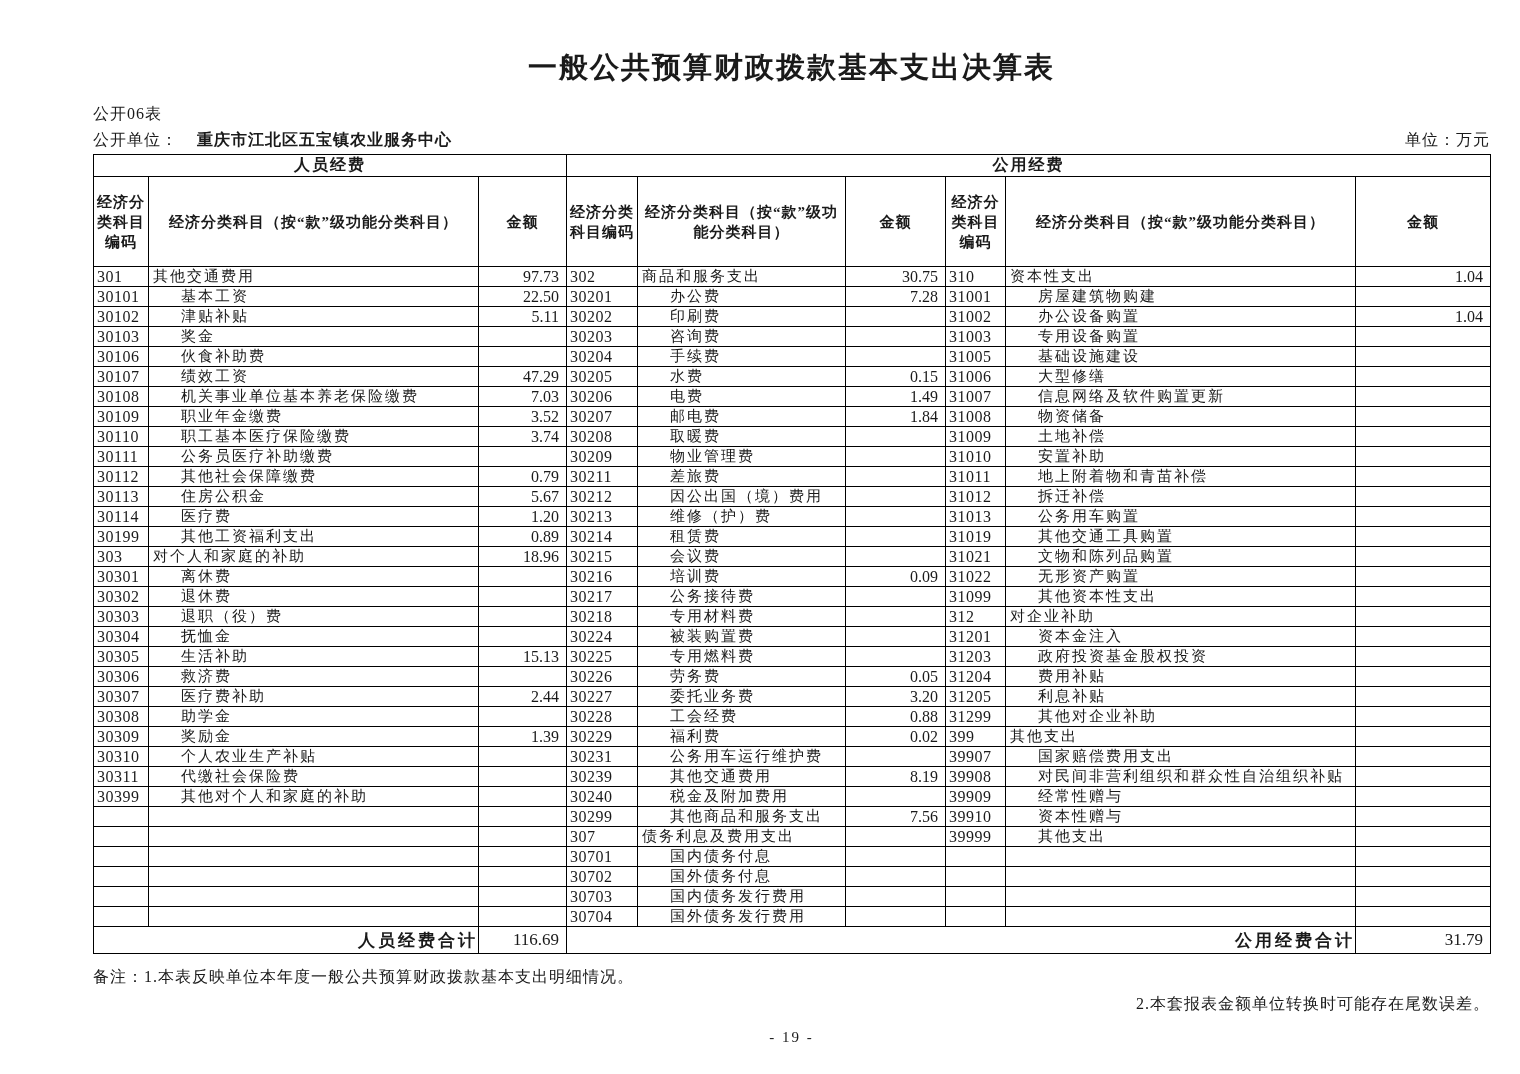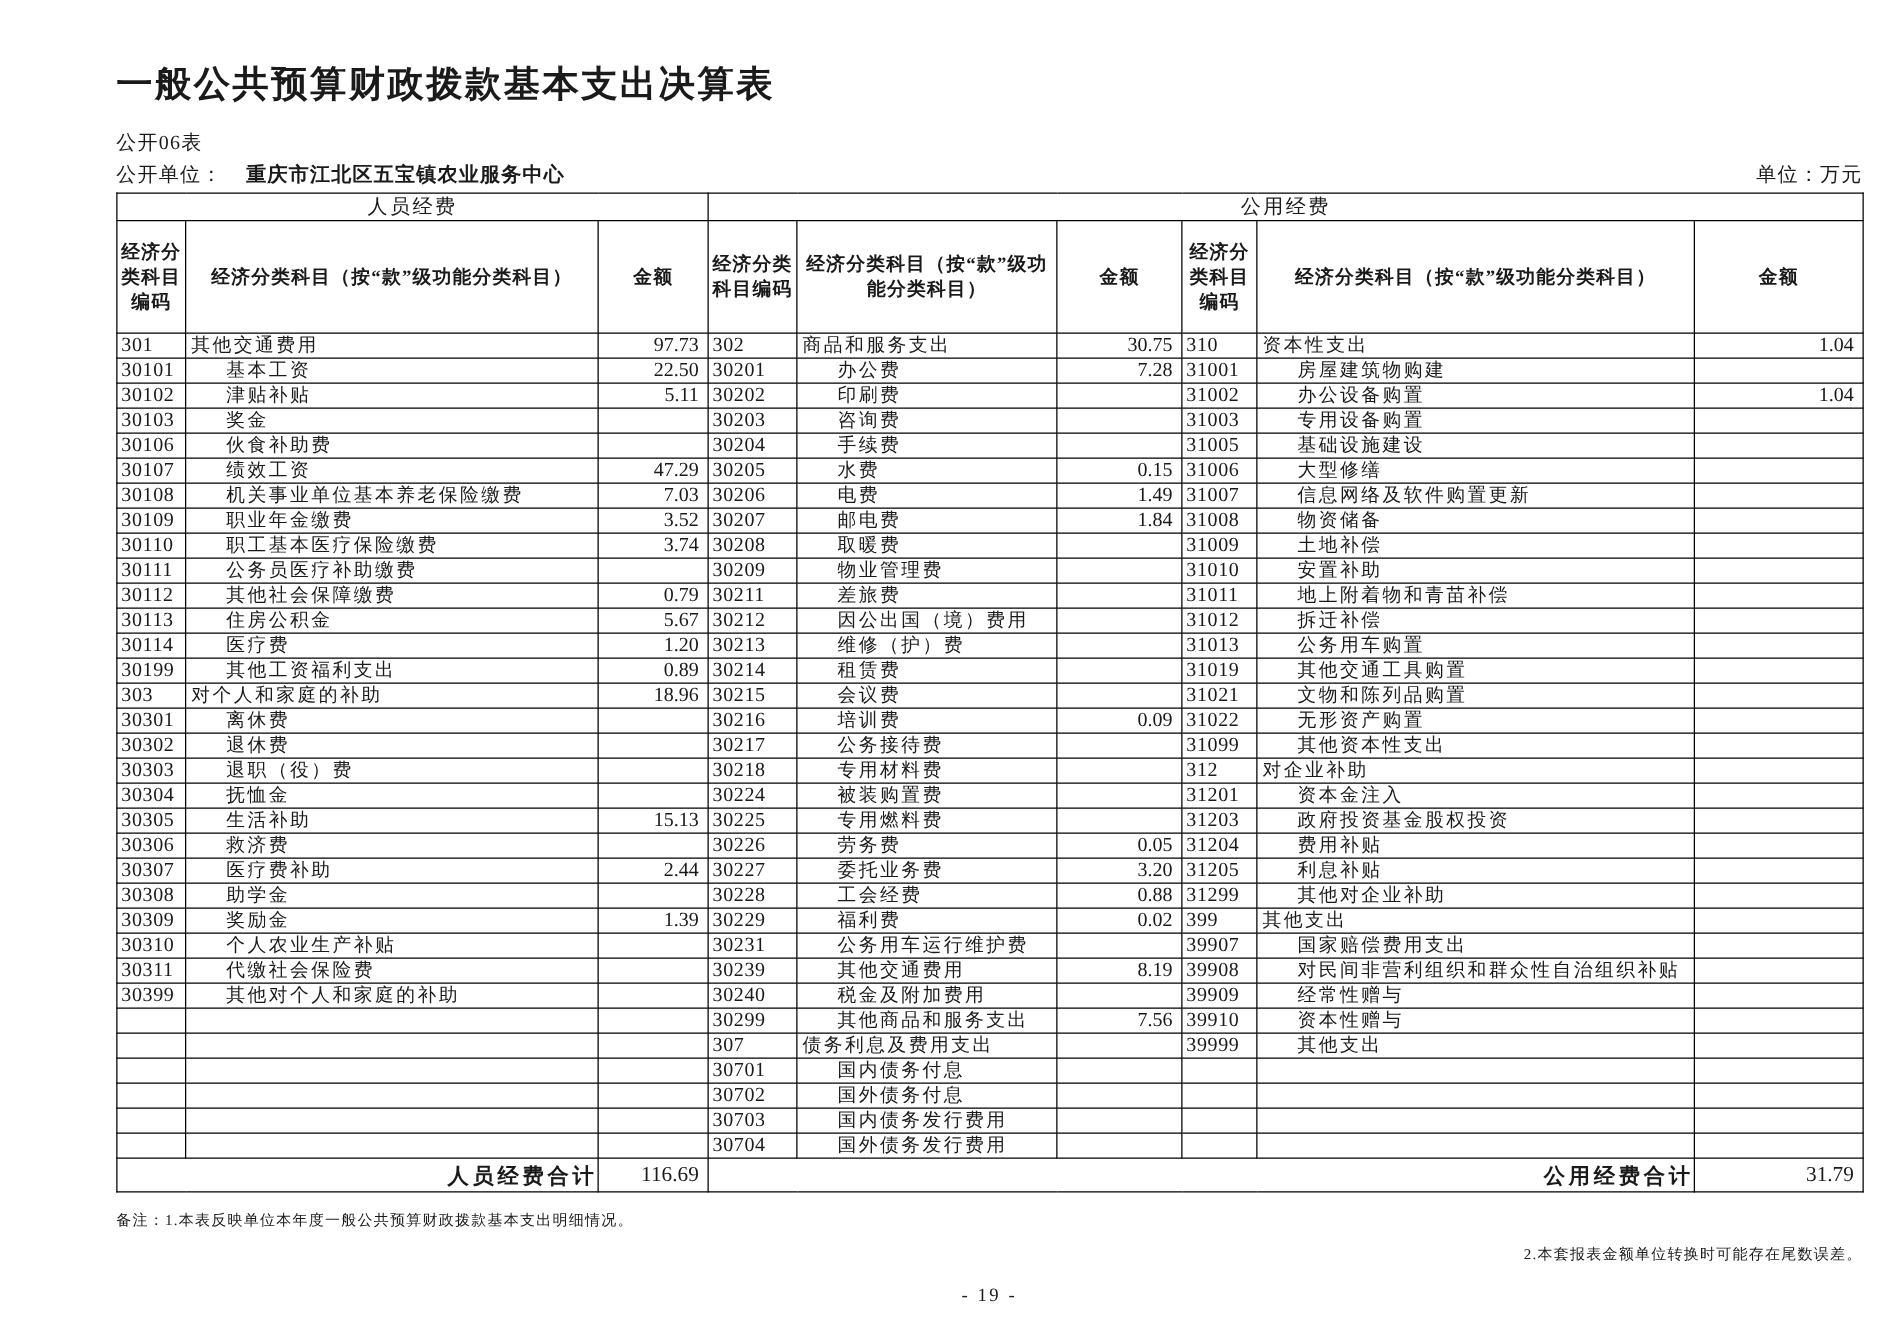--- a/index.html
+++ b/index.html
@@ -7,20 +7,21 @@
   body {
     width: 1520px; height: 1074px;
     font-family: "Liberation Serif", "DejaVu Serif", serif;
     color: #1a1a1a;
     overflow: hidden;
   }
   .sheet { position: relative; width: 1520px; height: 1074px; background: #fff; }
   .content { margin-left: 93px; width: 1397px; }
   .title {
     padding-top: 48px;
+    text-align: center;
     font-size: 29px;
     font-weight: bold;
     letter-spacing: 2px;
   }
   .table-no {
     margin-top: 16px;
     font-size: 16px;
     letter-spacing: 1px;
     padding-right: 2px;
   }
@@ -41,21 +42,21 @@
   }
   th, td {
     border: 1px solid #000;
     vertical-align: middle;
     overflow: hidden;
     white-space: nowrap;
   }
   thead .group-row th {
     height: 21px;
     font-size: 16px;
-    font-weight: normal;
+    font-weight: bold;
     text-align: center;
     letter-spacing: 2px;
   }
   thead .colhead-row th {
     height: 90px;
     font-size: 15px;
     font-weight: bold;
     text-align: center;
     letter-spacing: 1px;
     white-space: normal;
@@ -75,21 +76,21 @@
   tfoot td { height: 27px; }
   tfoot td.total-label {
     text-align: right;
     font-weight: bold;
     font-size: 17px;
     letter-spacing: 3px;
   }
   tfoot td.amount { font-size: 17px; padding-left: 20px; }
   .notes {
     margin-top: 9px;
-    font-size: 12px;
+    font-size: 16px;
     line-height: 27px;
     letter-spacing: 1px;
   }
   .notes .note-line-2 { margin-left: 72px; text-align: right; }
   .page-number {
     margin-top: 12px;
     text-align: center;
     font-size: 15px;
     letter-spacing: 2px;
   }

